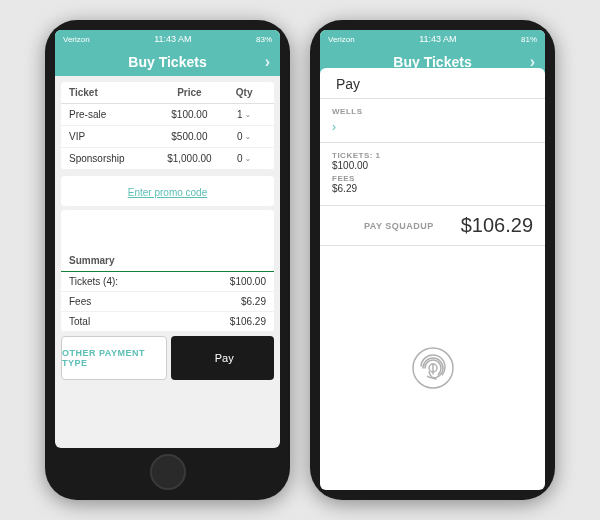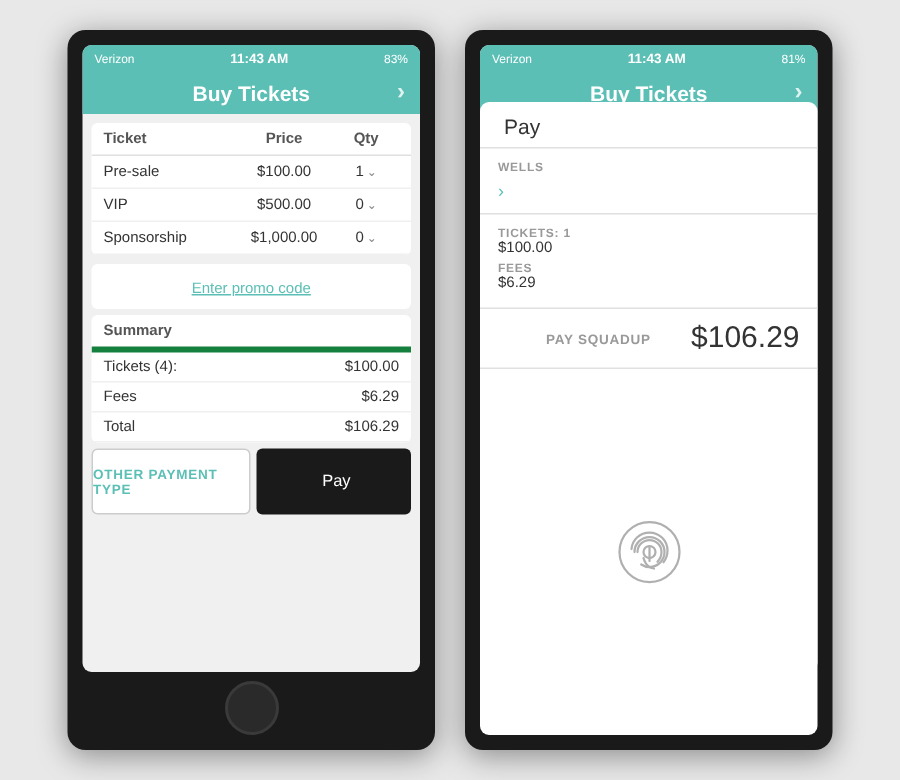--- a/index.html
+++ b/index.html
@@ -18,21 +18,21 @@
       gap: 20px;
       align-items: center;
       padding: 20px;
     }
 
     
     .phone {
       width: 245px;
       height: 480px;
       background: #1a1a1a;
-      border-radius: 12px;
+      border-radius: 32px;
       padding: 10px;
       box-shadow: 0 4px 20px rgba(0,0,0,0.4);
       display: flex;
       flex-direction: column;
       align-items: center;
       position: relative;
     }
 
     .phone-screen {
       width: 100%;
@@ -50,21 +50,21 @@
       display: flex;
       justify-content: space-between;
       align-items: center;
       padding: 3px 8px;
       font-size: 9px;
       color: white;
       height: 18px;
     }
 
     .status-left { font-size: 8px; }
-    .status-center { font-size: 9px; font-weight: 700; }
+    .status-center { font-size: 9px; font-weight: 400; }
     .status-right { font-size: 8px; display: flex; align-items: center; gap: 2px; }
 
     
     .nav-bar {
       background: #5bbfb5;
       text-align: center;
       padding: 6px;
       font-size: 14px;
       font-weight: 600;
       color: white;
@@ -150,21 +150,22 @@
       margin: 0 6px 4px;
       border-radius: 4px;
       overflow: hidden;
     }
 
     .summary-header {
       padding: 5px 8px;
       font-size: 10px;
       font-weight: 600;
       color: #555;
-      border-bottom: 4px solid #15803d;
+      border-bottom: 1px solid #15803d;
+      margin-top: 40px;
     }
 
     .summary-row {
       display: flex;
       justify-content: space-between;
       padding: 4px 8px;
       font-size: 10px;
       color: #333;
       border-bottom: 1px solid #f0f0f0;
     }

